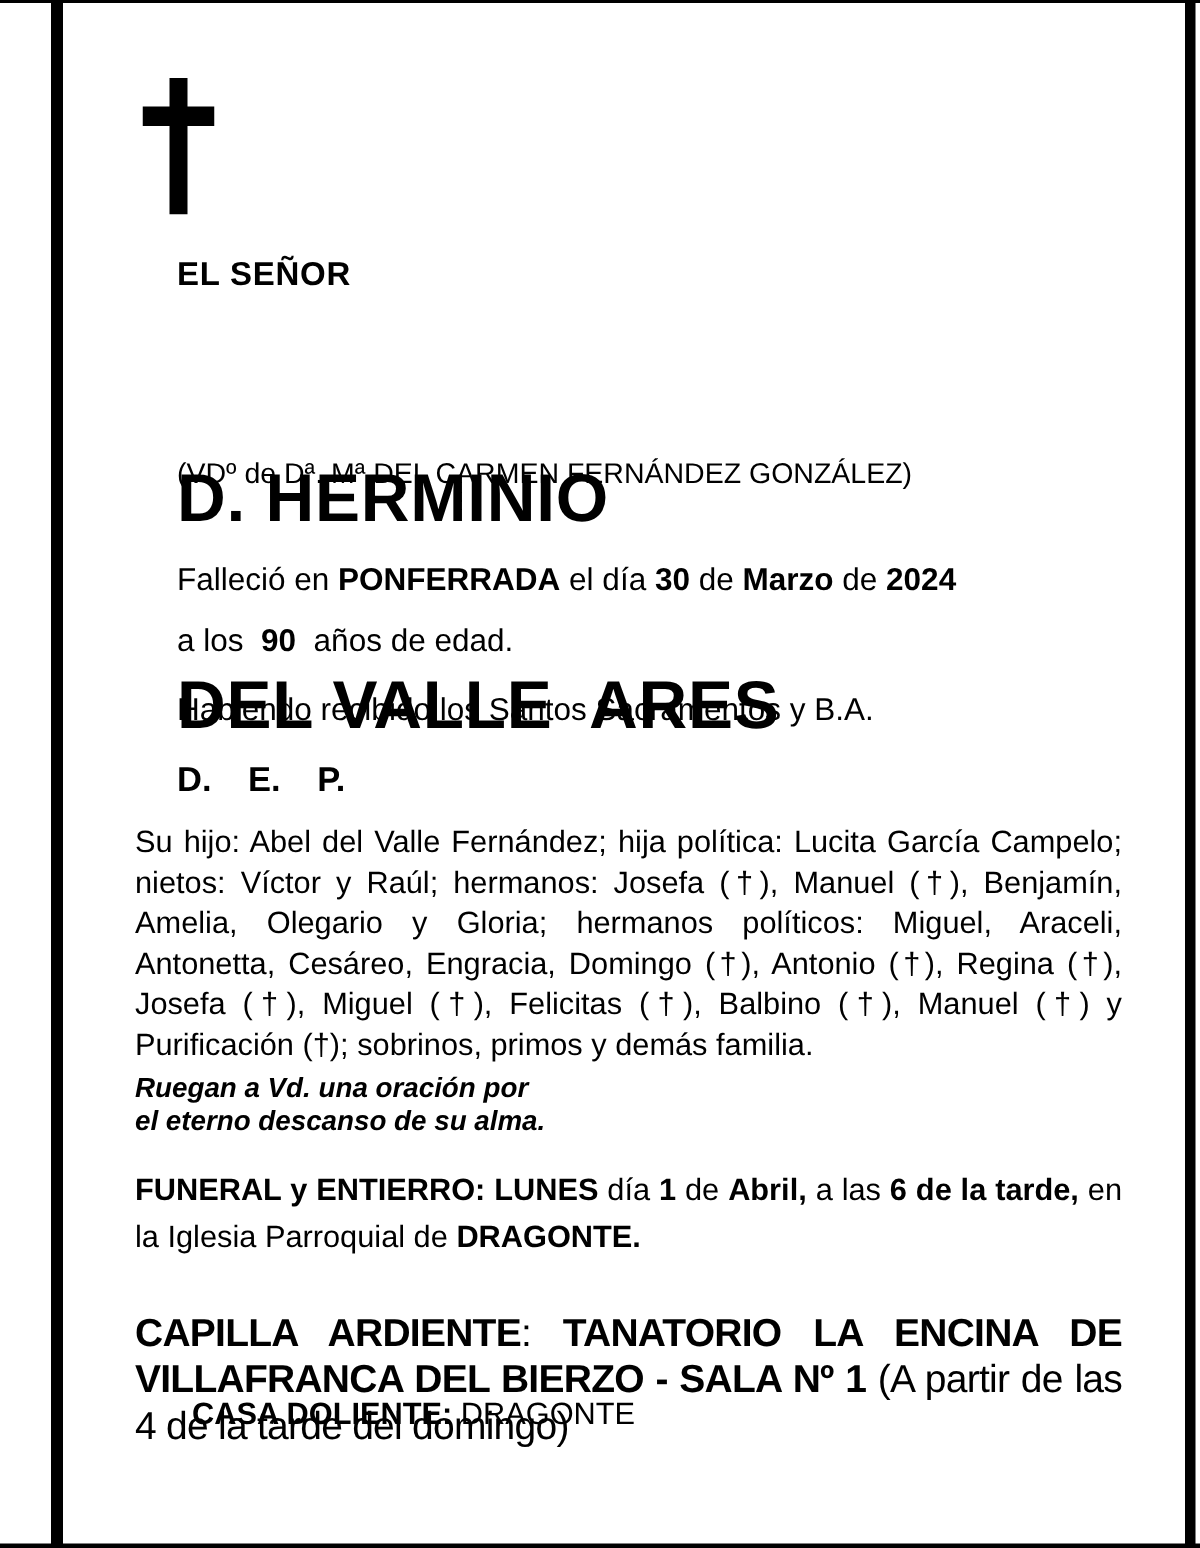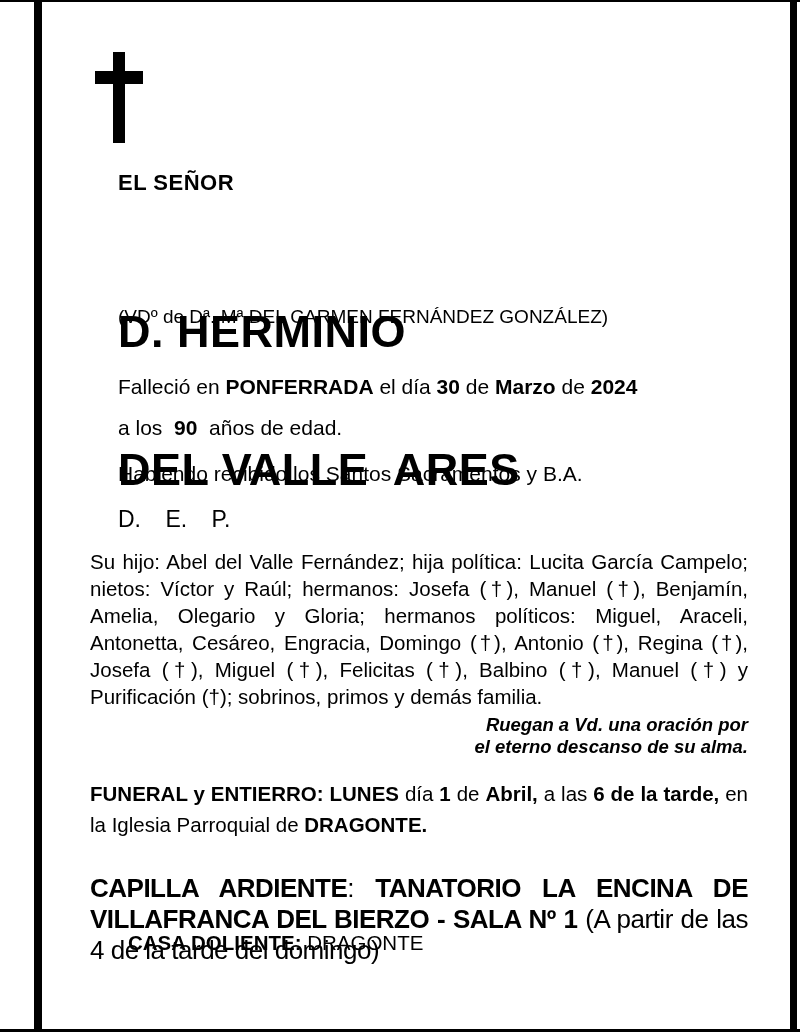--- a/index.html
+++ b/index.html
@@ -23,25 +23,25 @@
 
   .blk { position:absolute; left:90px; width:658px; }
   .center { text-align:left; padding-left:28px; }
 
   .honorific { top:170px; font-size:22px; font-weight:bold; letter-spacing:.5px; }
   .name { top:217px; font-size:45px; font-weight:bold; line-height:46px; white-space:pre-wrap; letter-spacing:.5px; }
   .widower { top:306px; font-size:19px; font-weight:normal; }
   .place-line { top:375px; font-size:21px; }
   .age-line { top:416px; font-size:21px; white-space:pre-wrap; }
   .sacraments { top:462px; font-size:21px; }
-  .dep { top:506px; font-size:23px; font-weight:normal; word-spacing:18px; }
+  .dep { top:506px; font-size:23px; font-weight:bold; word-spacing:18px; }
 
   .family { top:548px; font-size:20.5px; line-height:27px; text-align:justify; }
 
-  .prayer { top:714px; text-align:right; font-size:18.5px; font-weight:bold; font-style:italic; line-height:22px; }
+  .prayer { top:714px; font-size:18.5px; font-weight:bold; font-style:italic; line-height:22px; }
 
   .funeral { top:778px; font-size:20.5px; line-height:31px; text-align:justify; }
   .capilla { top:873px; font-size:26px; line-height:31px; text-align:justify; letter-spacing:-0.5px; }
   .casa { top:931px; font-size:20.5px;margin-left:38px; }
 
   .seg-b { font-weight:bold; }
 </style>
 </head>
 <body>
 

